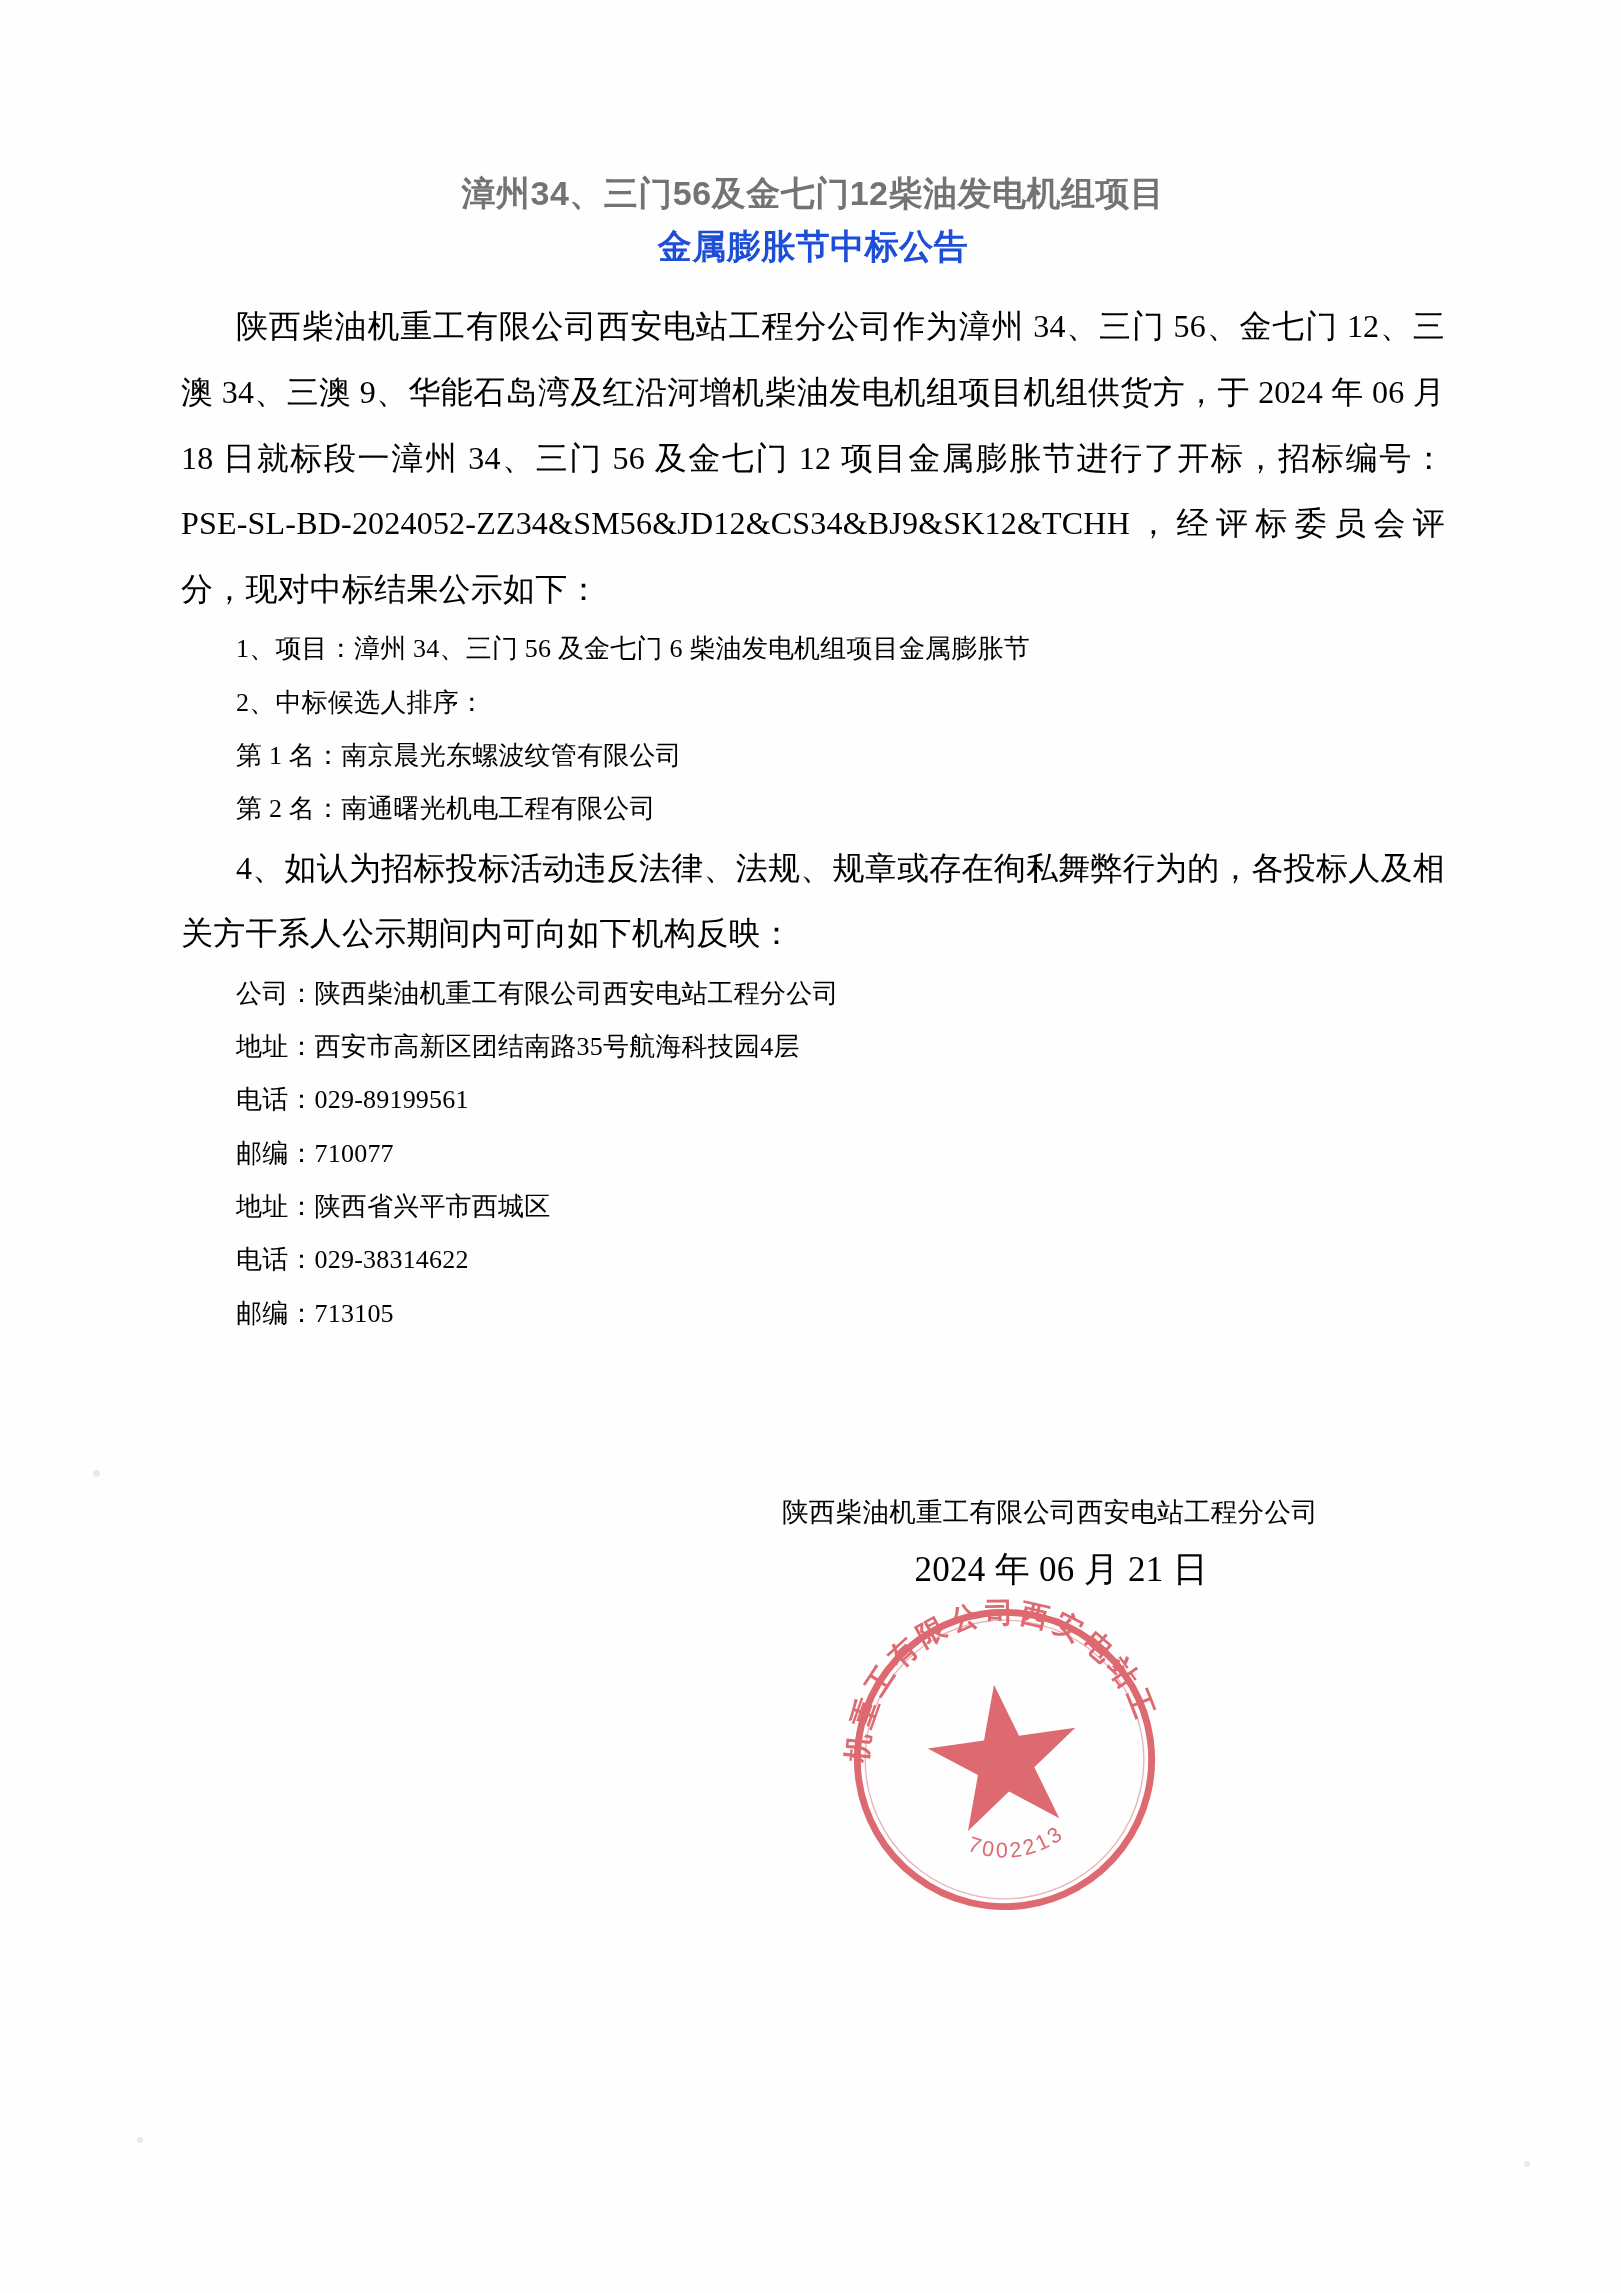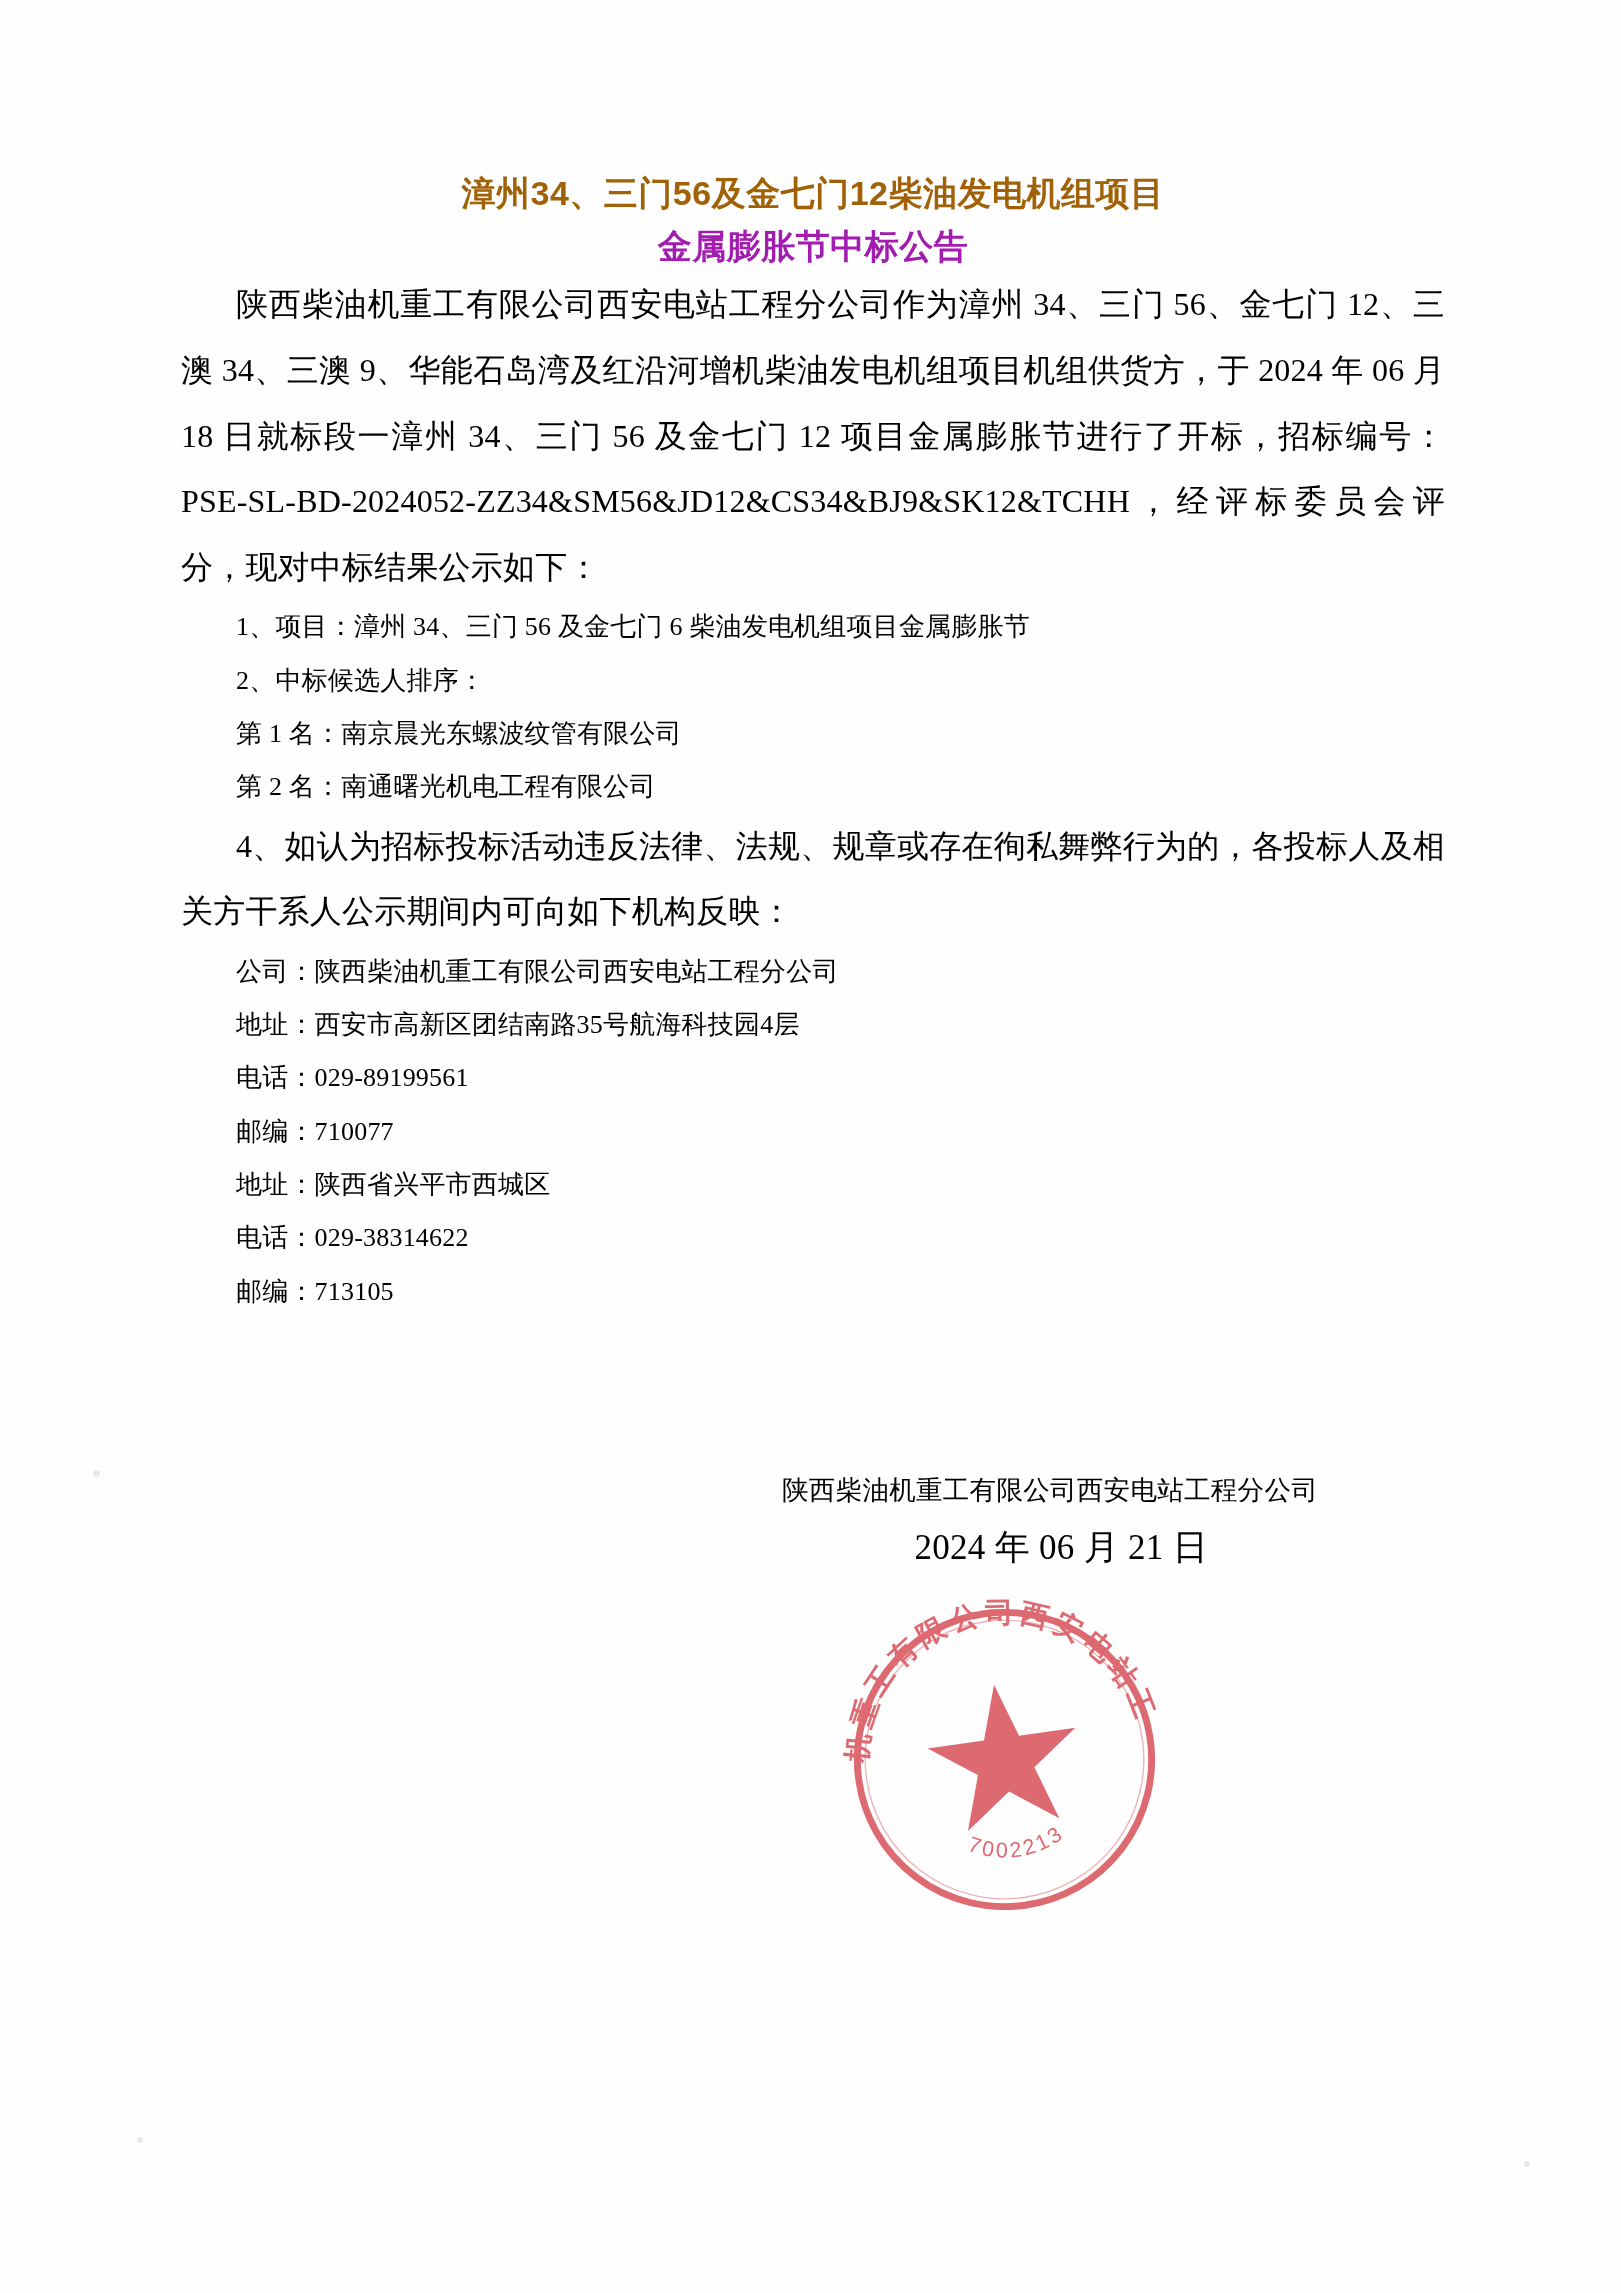--- a/index.html
+++ b/index.html
@@ -32,31 +32,31 @@
     width: 1264px;
   }
 
   .title {
     text-align: center;
     font-family: "Liberation Sans", "DejaVu Sans", sans-serif;
     font-weight: bold;
     font-size: 34px;
     line-height: 1.55;
     letter-spacing: 0.5px;
-    color: #a16207;
+    color: #737373;
   }
   .title-line2 {
     text-align: center;
     font-family: "Liberation Sans", "DejaVu Sans", sans-serif;
     font-weight: bold;
     font-size: 34px;
     line-height: 1.55;
     letter-spacing: 0.5px;
-    color: #a21caf;
-    margin-bottom: 0;
+    color: #1d4ed8;
+    margin-bottom: 22px;
   }
 
   .para {
     font-size: 32px;
     line-height: 2.05;
     text-align: justify;
     text-justify: inter-ideograph;
     text-indent: 55px;
     letter-spacing: 0.2px;
   }

